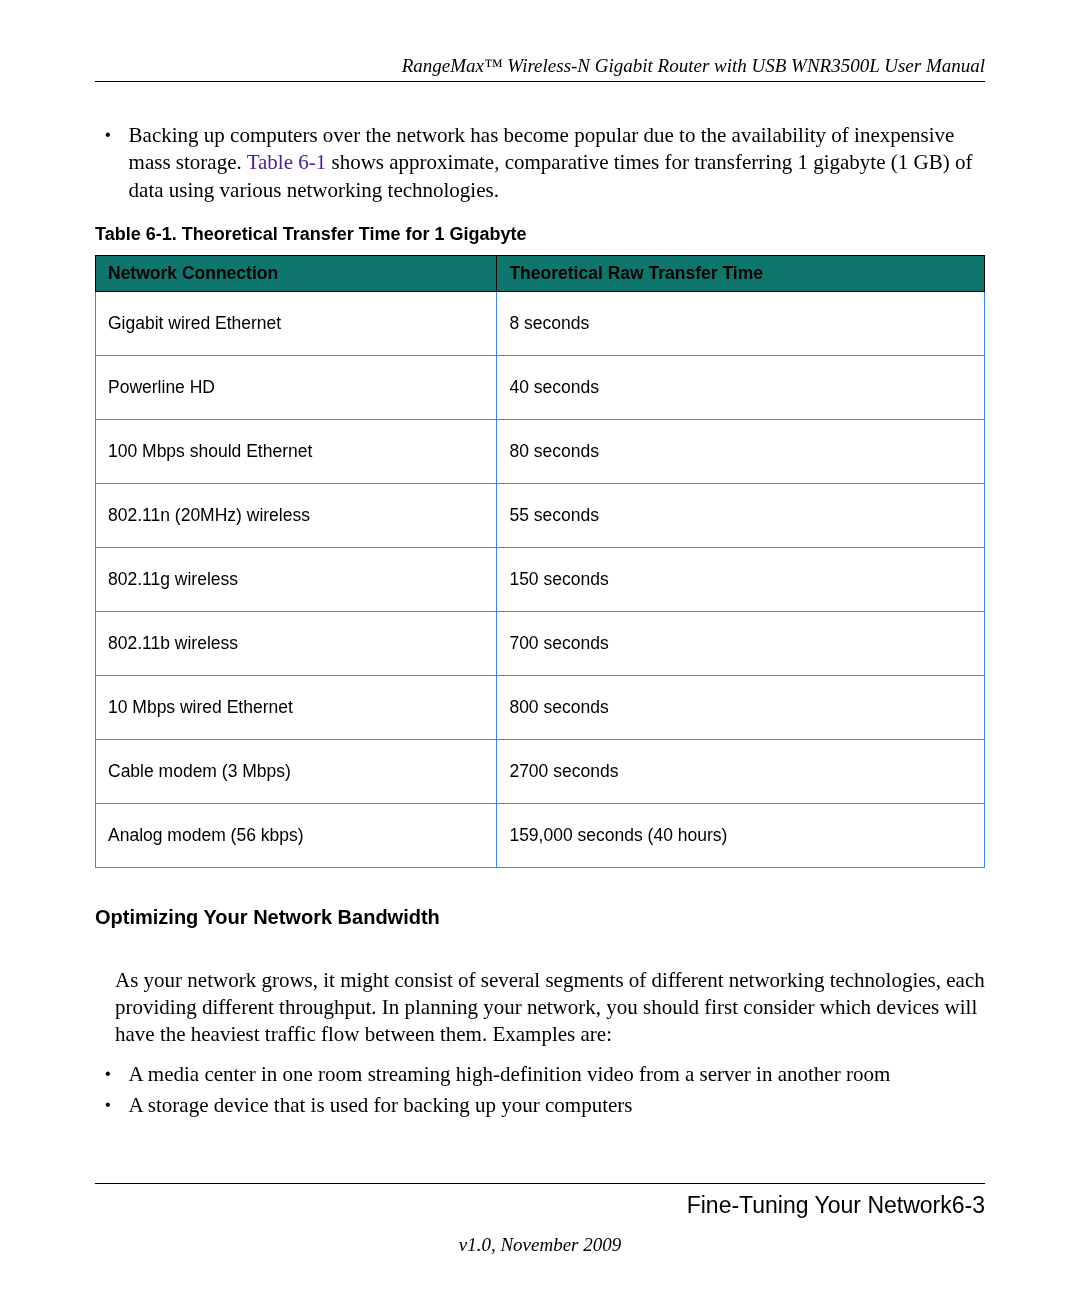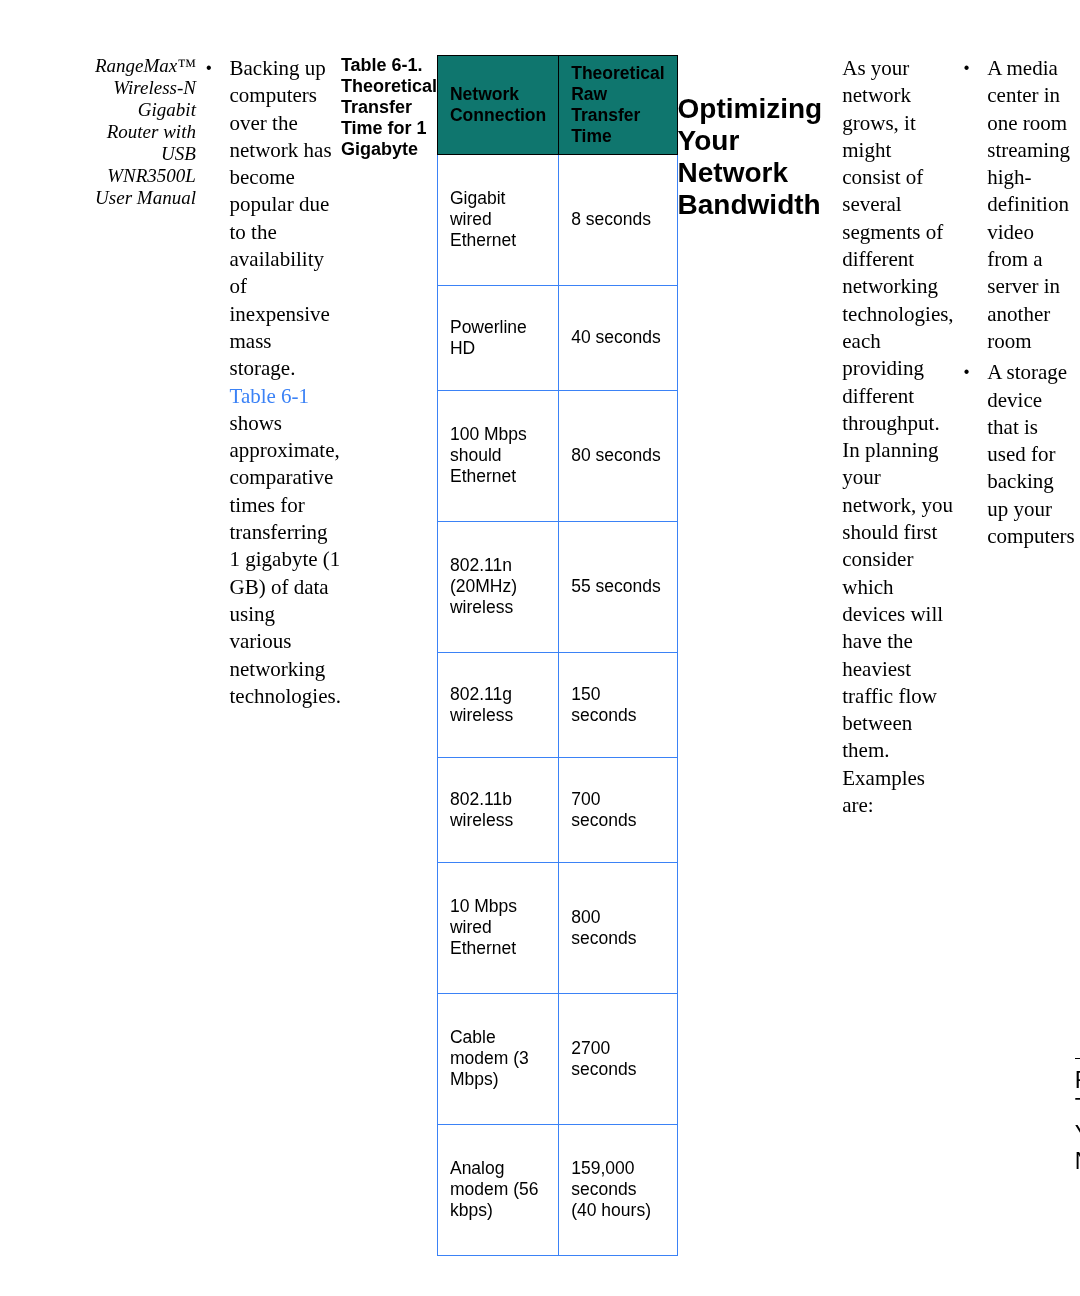--- a/index.html
+++ b/index.html
@@ -10,21 +10,21 @@
     color: #000;
     width: 1080px;
     height: 1296px;
     box-sizing: border-box;
   }
   .page {
     padding: 55px 95px 40px 95px;
     box-sizing: border-box;
     height: 100%;
     display: flex;
-    flex-direction: row;
+    flex-direction: column;
   }
   .header-title {
     font-style: italic;
     text-align: right;
     font-size: 19px;
     font-family: "Times New Roman", Times, serif;
     margin-bottom: 4px;
   }
   .hr {
     border: none;
@@ -40,21 +40,21 @@
     display: flex;
     gap: 18px;
     margin-bottom: 20px;
     padding-left: 10px;
   }
   .bullet-dot {
     font-size: 16px;
     line-height: 1.6;
   }
   .link {
-    color: #3b82f6;
+    color: #4c1d95;
   }
   .table-caption {
     font-family: Arial, Helvetica, sans-serif;
     font-weight: bold;
     font-size: 18px;
     margin-bottom: 10px;
   }
   table.data {
     width: 100%;
     border-collapse: collapse;
@@ -68,21 +68,21 @@
     padding: 7px 12px;
     font-weight: bold;
   }
   table.data td {
     border: 1px solid #3b82f6;
     padding: 21px 12px;
   }
   .section-heading {
     font-family: Arial, Helvetica, sans-serif;
     font-weight: bold;
-    font-size: 28px;
+    font-size: 20px;
     margin-top: 38px;
     margin-bottom: 38px;
   }
   .sub-bullets .bullet-row {
     margin-bottom: 4px;
   }
   .footer {
     margin-top: auto;
   }
   .footer-hr {

